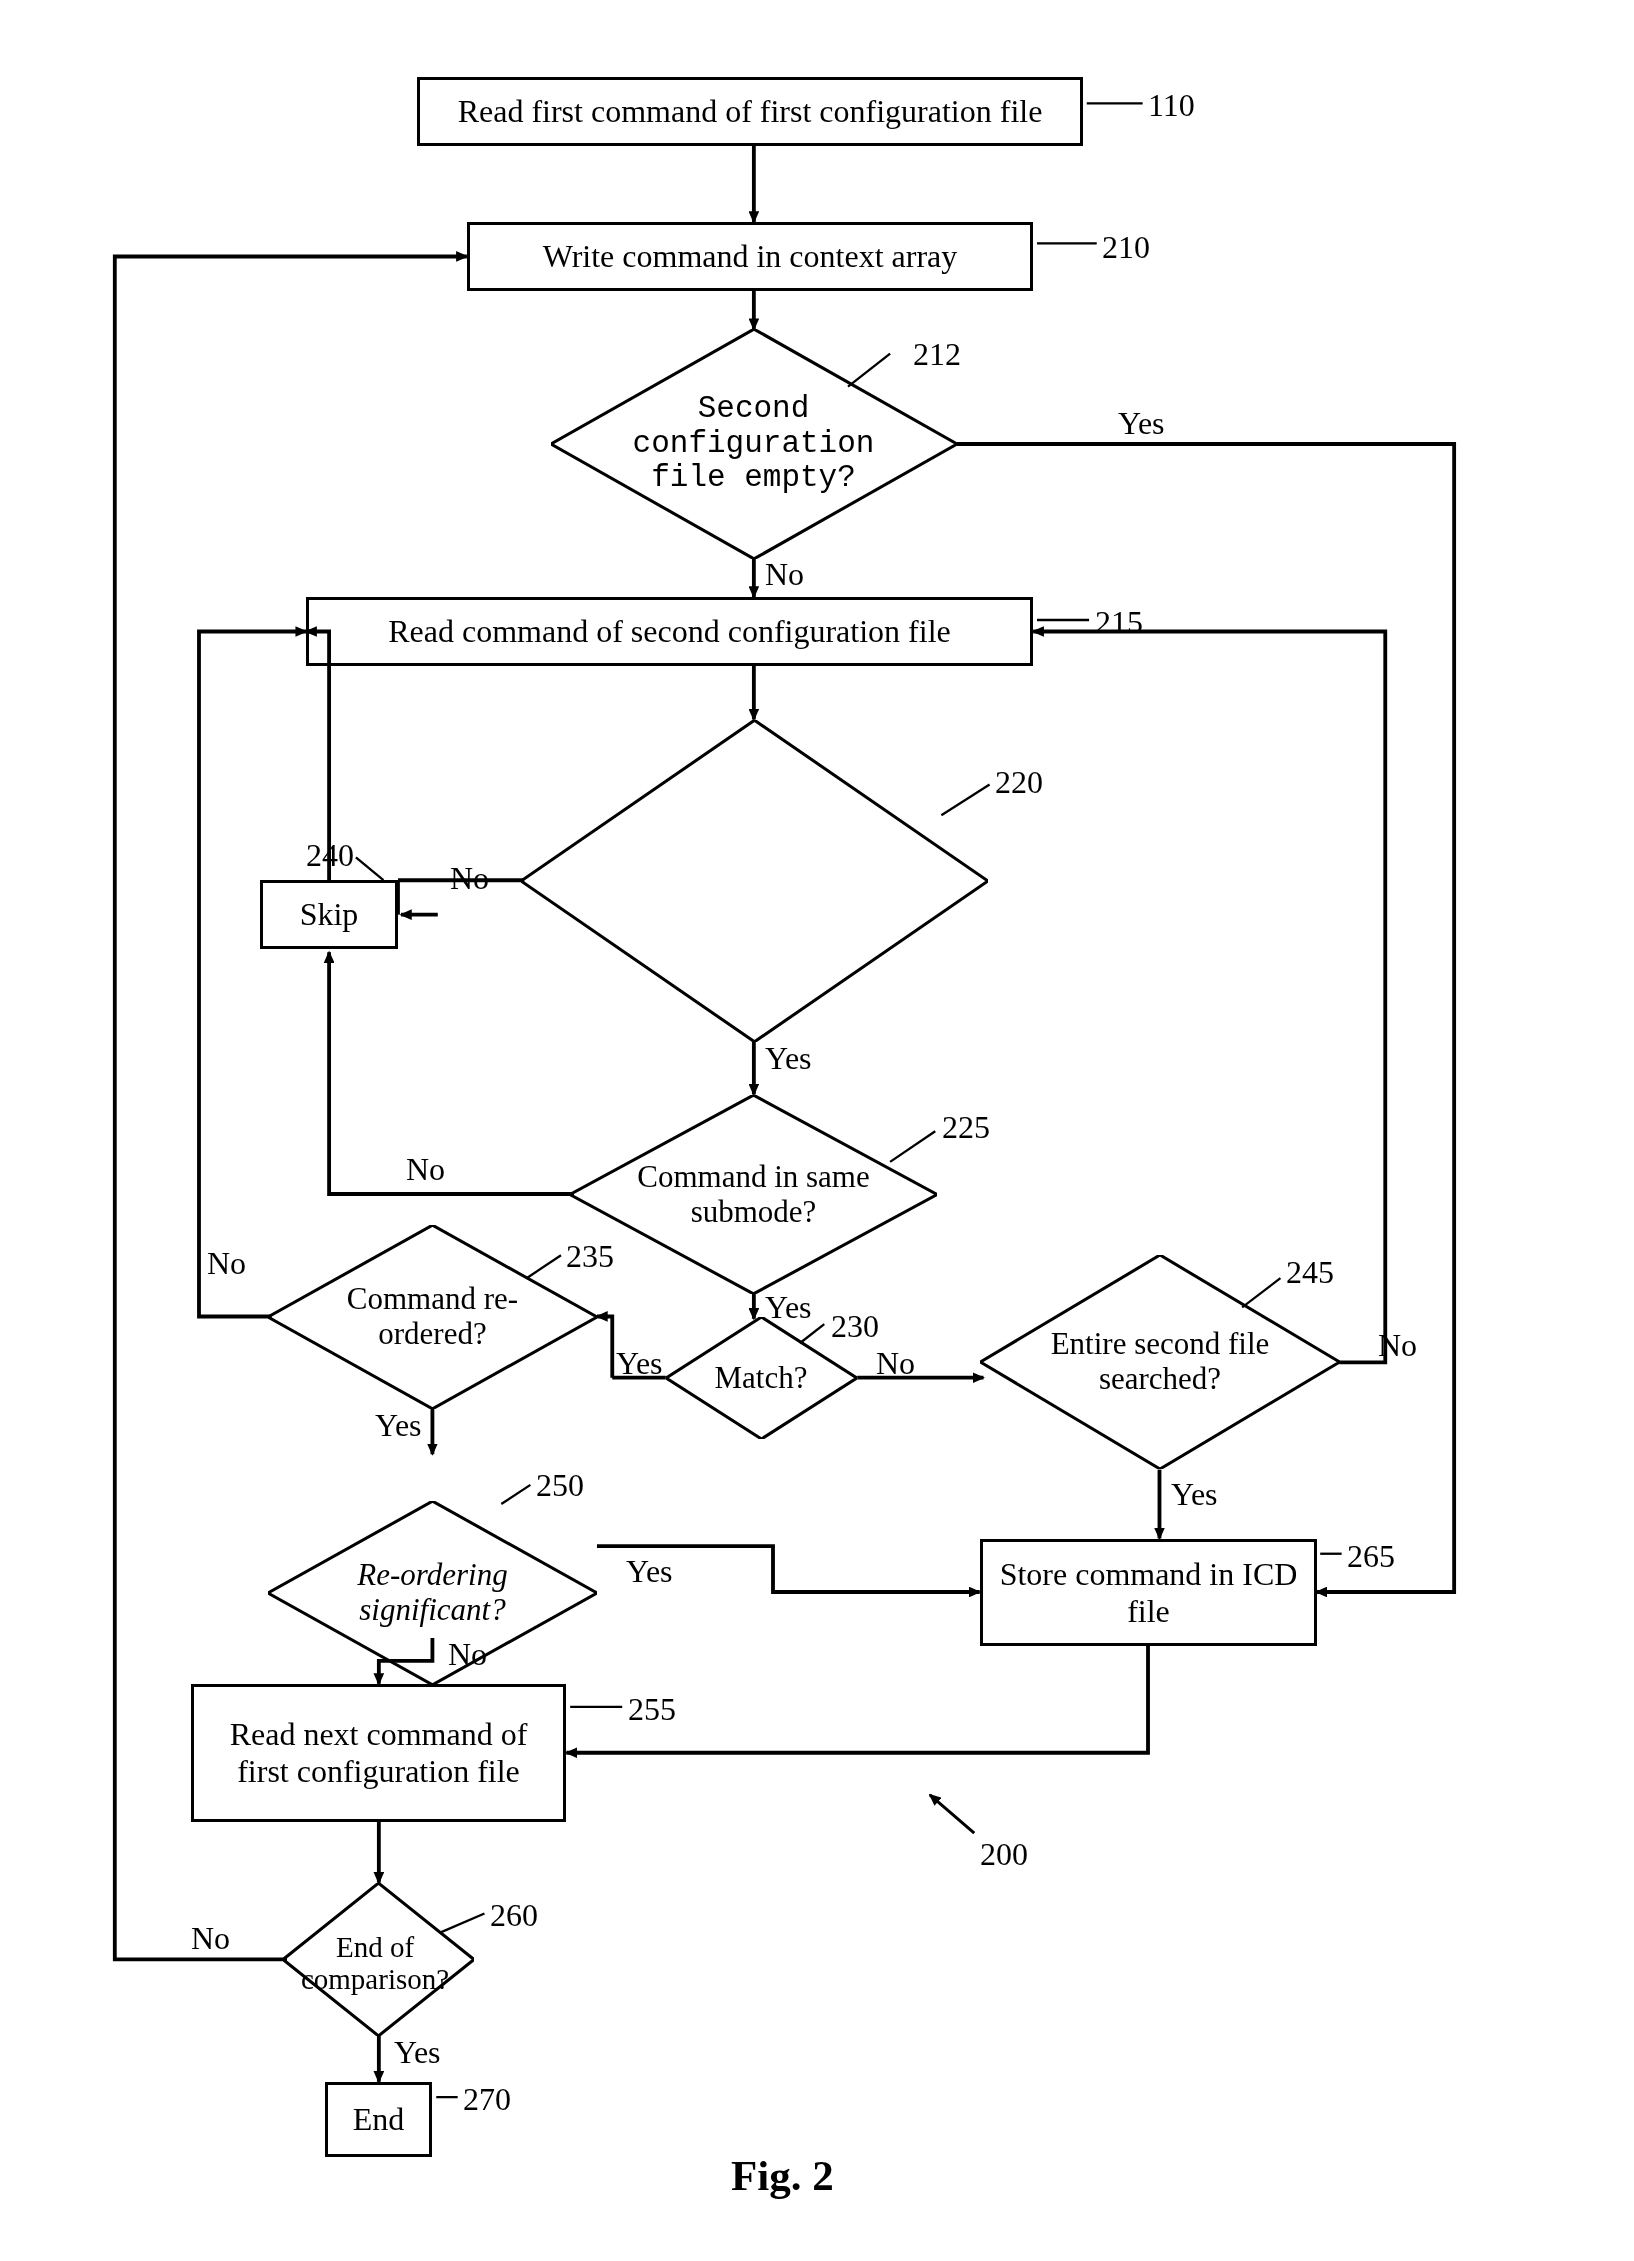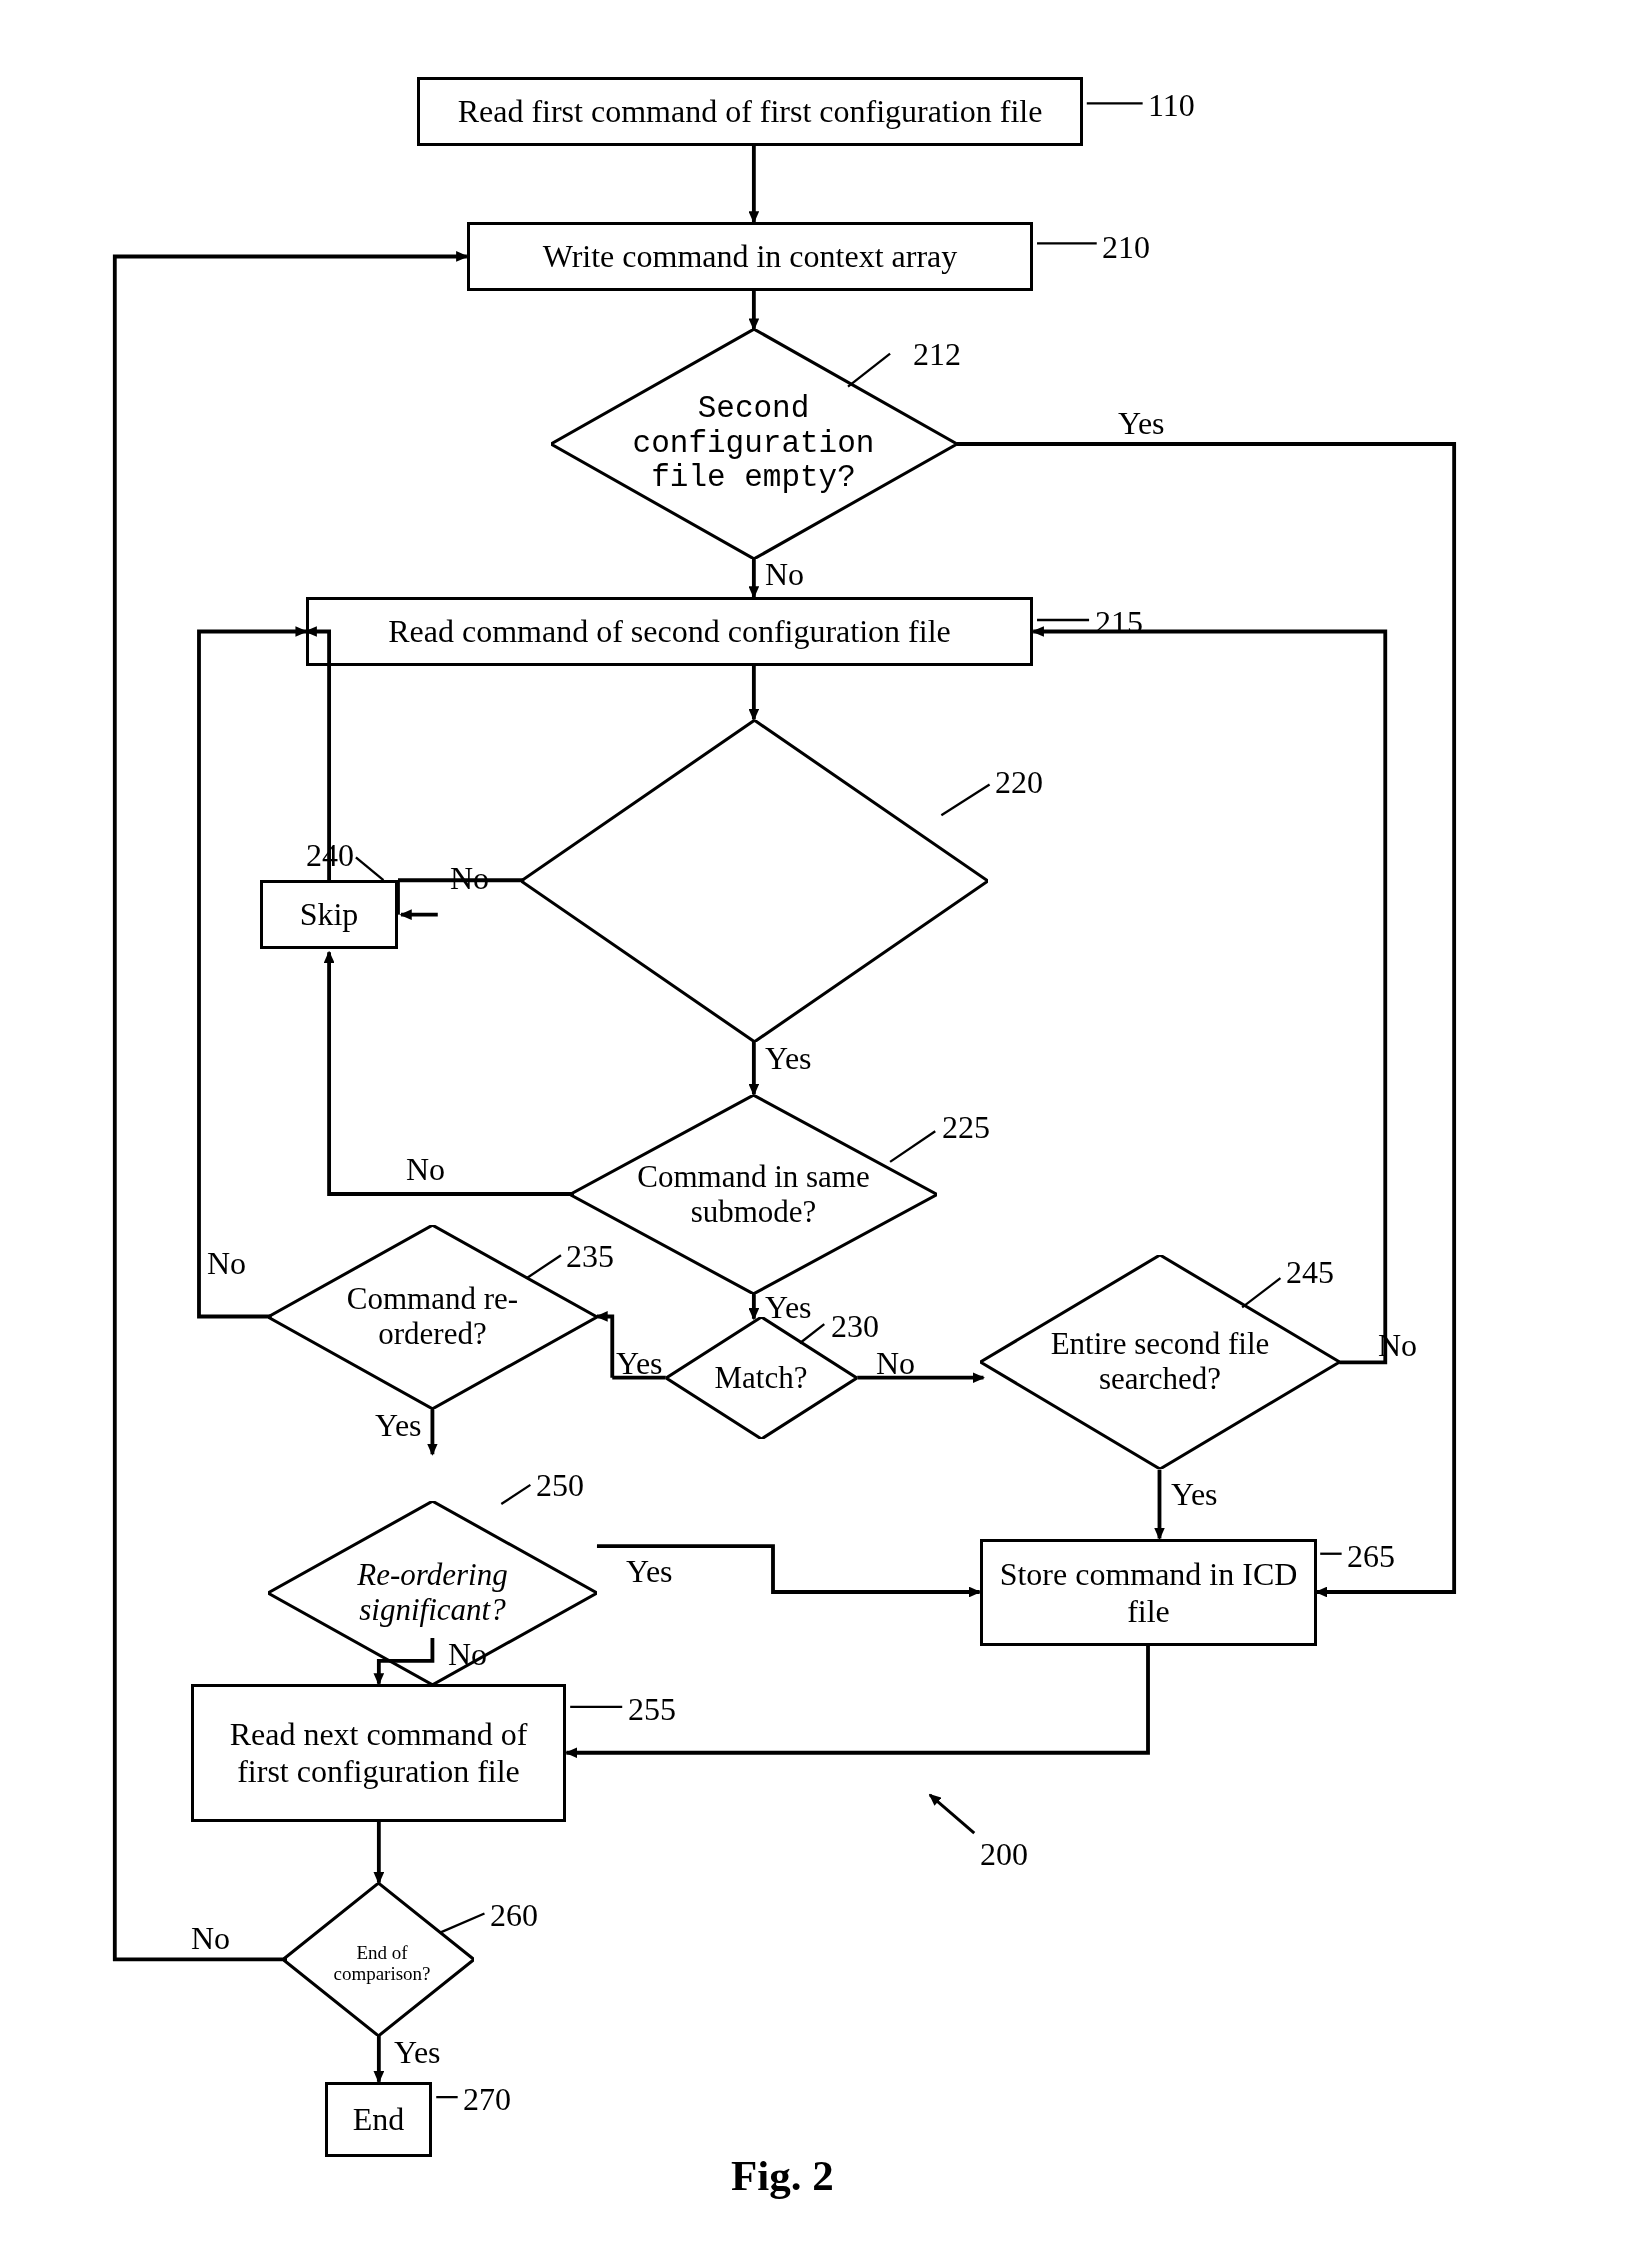--- a/index.html
+++ b/index.html
@@ -152,21 +152,21 @@
       </svg>
     <div class="dlabel" style="left:61px; top:50px; width:207px; height:84px;">
       <span>Re-ordering significant?</span>
     </div>
   </div>
 
   <div class="diamond" style="left:283px; top:1883px; width:191px; height:153px;">
     <svg width="191" height="153" viewBox="0 0 250 200">
         <polygon points="125,0 250,100 125,200 0,100" fill="#fff" stroke="#000" stroke-width="4"></polygon>
       </svg>
-    <div class="dlabel" style="left:30px; top:38px; width:138px; height:84px; font-size:19px;">
+    <div class="dlabel" style="left:23px; top:38px; width:138px; height:84px; font-size:29px;">
       <span>End of comparison?</span>
     </div>
   </div>
 
   <div class="txt" style="left:1148px; top:88px;">110</div>
   <div class="txt" style="left:1102px; top:230px;">210</div>
   <div class="txt" style="left:896px; top:337px;margin-left:17px;">212</div>
   <div class="txt" style="left:1095px; top:605px;">215</div>
   <div class="txt" style="left:995px; top:765px;">220</div>
   <div class="txt" style="left:942px; top:1110px;">225</div>

